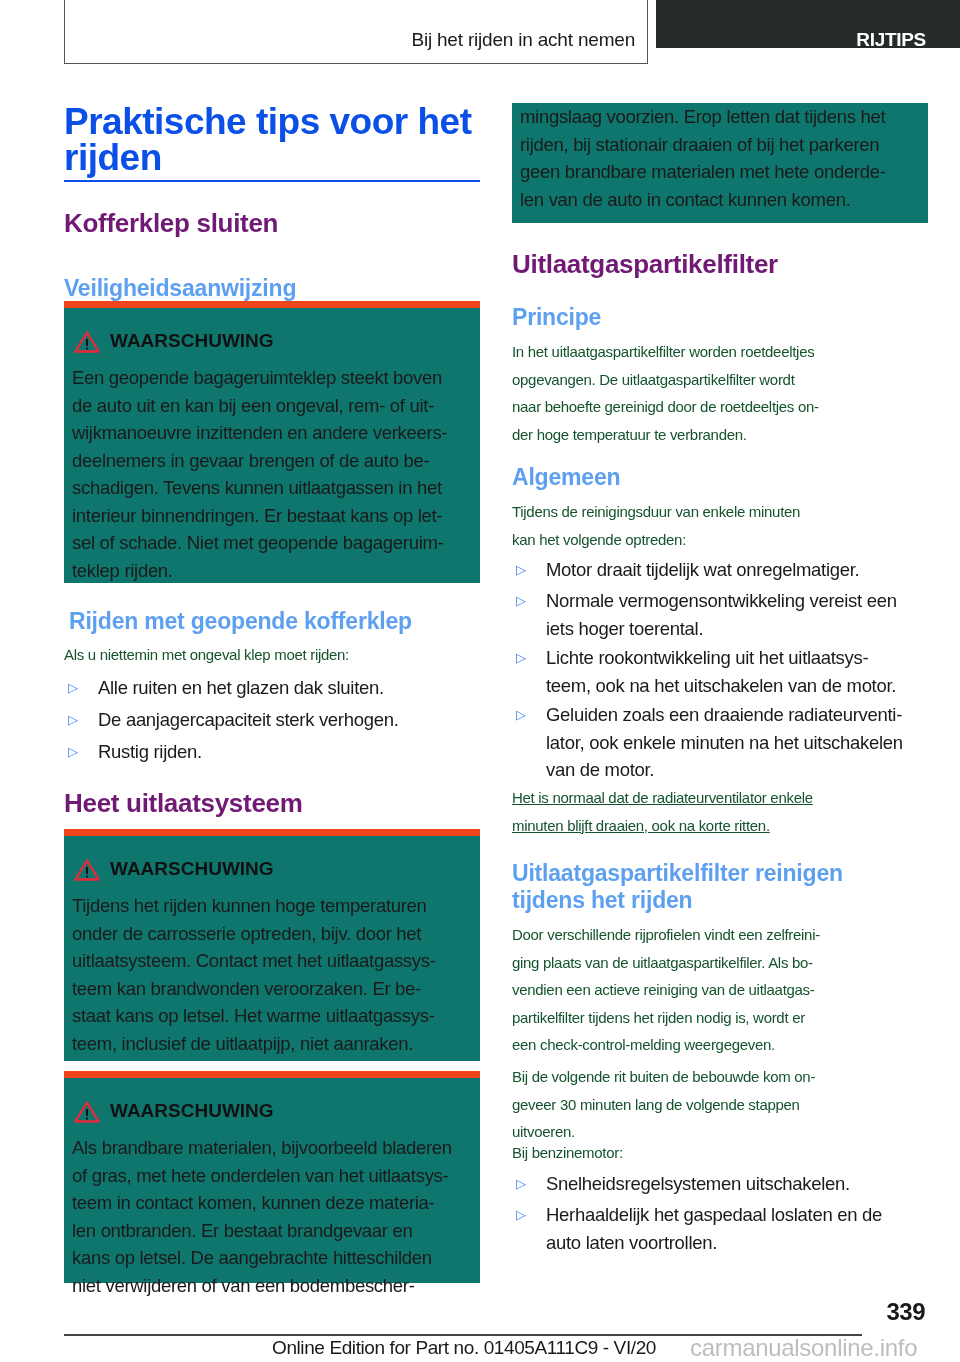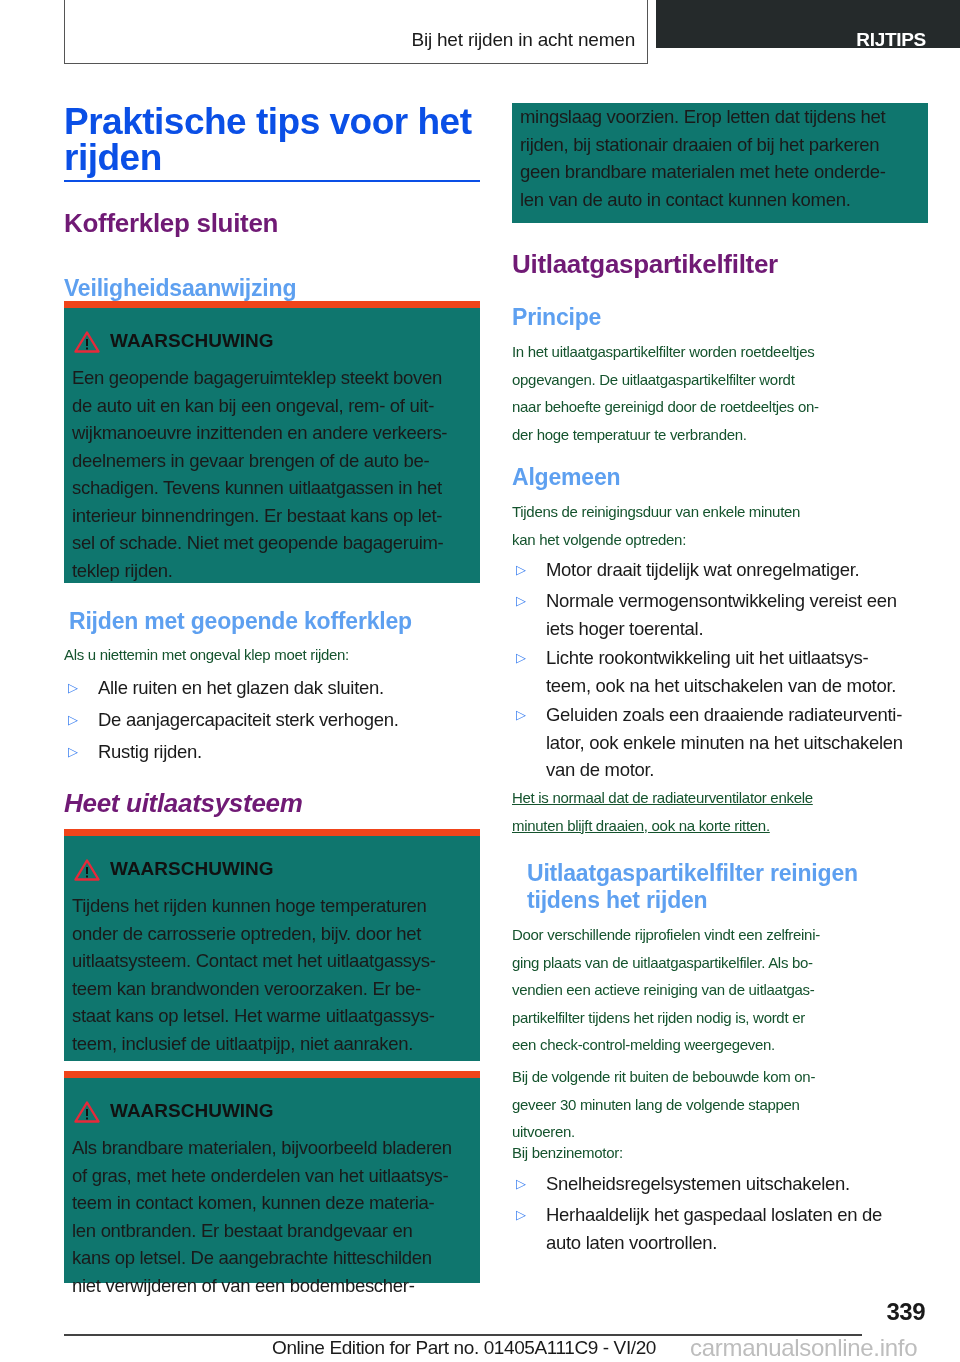--- a/index.html
+++ b/index.html
@@ -77,21 +77,21 @@
 </div>
 <div class="bullet" style="left:68px; top:706px;">
   <span class="tri">▷</span>
   <span class="txt">De aanjagercapaciteit sterk verhogen.</span>
 </div>
 <div class="bullet" style="left:68px; top:738px;">
   <span class="tri">▷</span>
   <span class="txt">Rustig rijden.</span>
 </div>
 
-<div class="h2" style="left:64px; top:788px;font-style:italic;">Heet uitlaatsysteem</div>
+<div class="h2" style="left:64px; top:788px;">Heet uitlaatsysteem</div>
 
 <div class="warn" style="left:64px; top:829px; width:416px; height:232px;">
   <svg class="warn-icon" viewBox="0 0 26 22">
     <path d="M13 1.5 L24.5 20.5 L1.5 20.5 Z" fill="none" stroke="#e8293a" stroke-width="2.4" stroke-linejoin="round"></path>
     <rect x="12" y="8" width="2" height="7" fill="#111"></rect>
     <rect x="12" y="16.5" width="2" height="2" fill="#111"></rect>
   </svg>
   <div class="warn-title">WAARSCHUWING</div>
   <div class="warn-body" style="top:56px;">Tijdens het rijden kunnen hoge temperaturen
 onder de carrosserie optreden, bijv. door het
@@ -151,21 +151,21 @@
 <div class="bullet" style="left:516px; top:701px;">
   <span class="tri">▷</span>
   <span class="txt">Geluiden zoals een draaiende radiateurventi-
 lator, ook enkele minuten na het uitschakelen
 van de motor.</span>
 </div>
 
 <div class="p" style="left:512px; top:784px; white-space:pre-line;text-decoration:underline;">Het is normaal dat de radiateurventilator enkele
 minuten blijft draaien, ook na korte ritten.</div>
 
-<div class="h3" style="left:527px; top:860px; white-space:pre-line; line-height:27px;">Uitlaatgaspartikelfilter reinigen
+<div class="h3" style="left:512px; top:860px; white-space:pre-line; line-height:27px;">Uitlaatgaspartikelfilter reinigen
 tijdens het rijden</div>
 <div class="p" style="left:512px; top:921px; white-space:pre-line;">Door verschillende rijprofielen vindt een zelfreini-
 ging plaats van de uitlaatgaspartikelfiler. Als bo-
 vendien een actieve reiniging van de uitlaatgas-
 partikelfilter tijdens het rijden nodig is, wordt er
 een check-control-melding weergegeven.</div>
 <div class="p" style="left:512px; top:1063px; white-space:pre-line;">Bij de volgende rit buiten de bebouwde kom on-
 geveer 30 minuten lang de volgende stappen
 uitvoeren.</div>
 <div class="p" style="left:512px; top:1139px;">Bij benzinemotor:</div>

